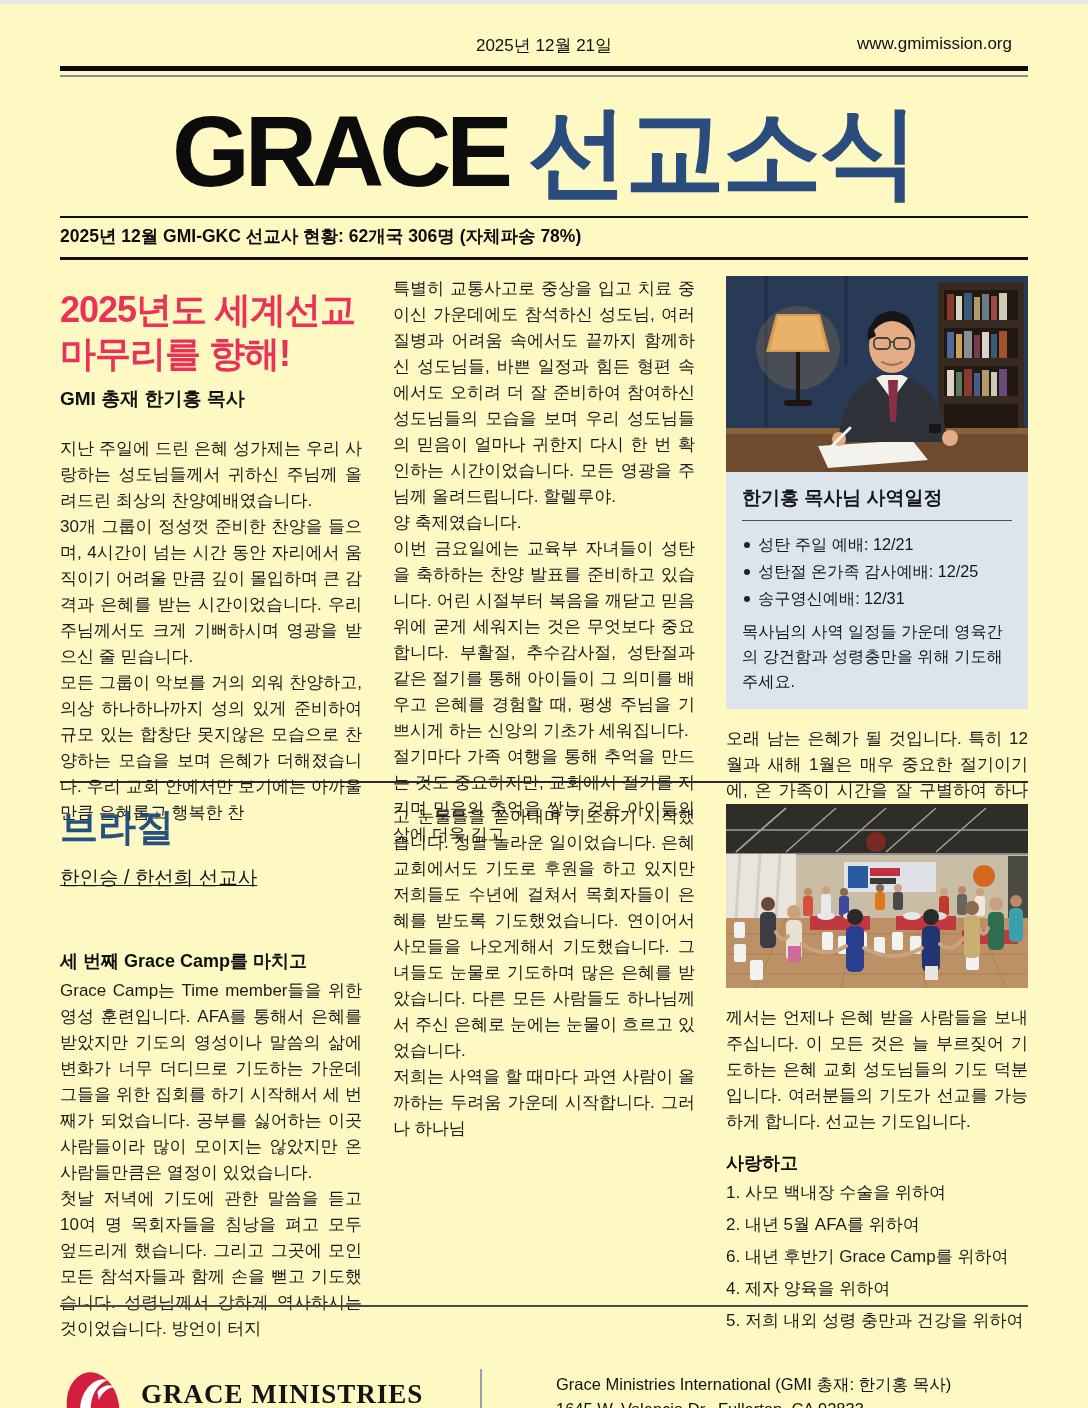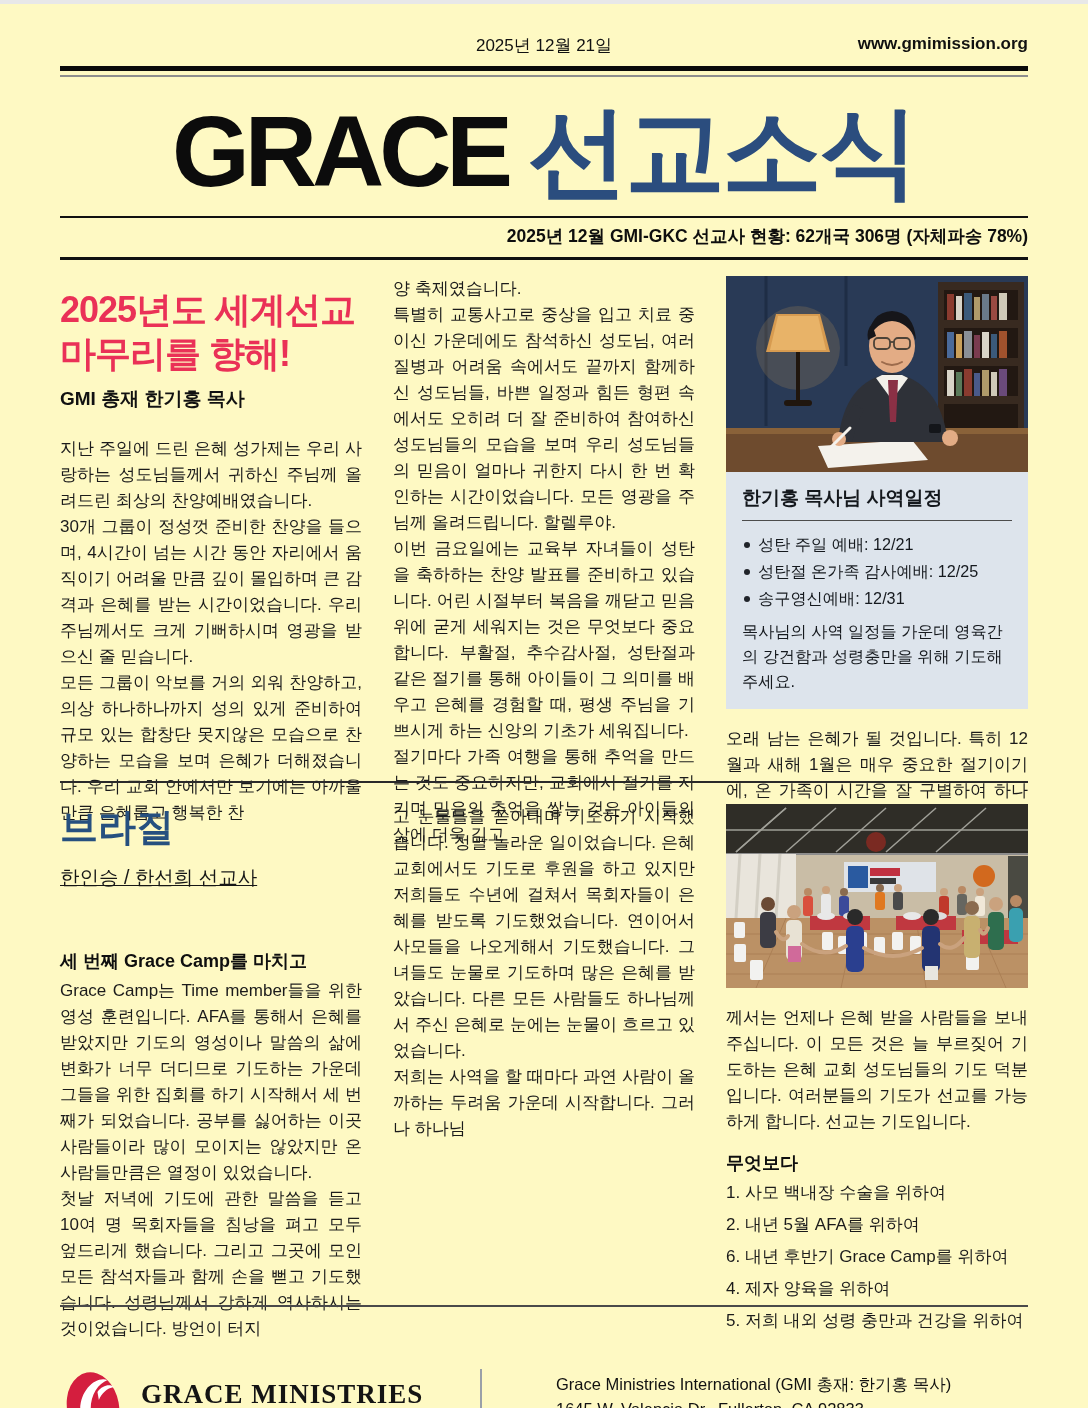--- a/index.html
+++ b/index.html
@@ -4,34 +4,34 @@
 <style>
   html,body{margin:0;padding:0;background:#e8e8e8;}
   .page{
     position:relative;width:1088px;height:1408px;margin:4px auto;background:#fef9c3;
     font-family:"Liberation Sans","DejaVu Sans",sans-serif;color:#1b1b1b;overflow:hidden;
   }
   .abs{position:absolute;left:60px;right:60px;}
   
   .topbar{top:30px;height:26px;font-size:17px;color:#111;}
   .topbar .date{text-align:center;}
-  .topbar .site{position:absolute;right:0;top:0;text-decoration:none;color:#111;font-weight:bold;}
+  .topbar .site{position:absolute;right:16px;top:0;text-decoration:none;color:#111;}
   
   .rule{position:absolute;left:60px;right:60px;}
   .rule-a{top:62px;height:5px;background:#0a0a0a;}
   .rule-b{top:71px;height:2px;background:#8e8e8e;}
   .rule-c{top:212px;height:2px;background:#111;}
   .rule-d{top:253px;height:3px;background:#111;}
   .rule-mid{top:777px;height:2px;background:#2a2a2a;}
   .rule-foot{top:1301px;height:2px;background:#4a4a4a;}
   
   .masthead{top:86px;height:122px;line-height:122px;text-align:center;font-weight:bold;font-size:100px;white-space:nowrap;}
   .mh-en{color:#0c0c0c;letter-spacing:-5px;}
   .mh-ko{color:#2b4d7e;margin-left:20px;letter-spacing:-3px;}
-  .subtitle{top:220px;text-align:right;font-weight:bold;font-size:17.5px;color:#0e0e0e;}
+  .subtitle{top:220px;text-align:left;font-weight:bold;font-size:17.5px;color:#0e0e0e;}
   
   .sec{position:absolute;left:60px;right:60px;display:grid;grid-template-columns:302px 302px 302px;column-gap:31px;align-items:start;}
   .sec1{top:272px;}
   .sec2{top:800px;}
   .headline{font-size:36px;line-height:44px;font-weight:bold;color:#ea3157;letter-spacing:-1px;margin:12px 0 10px;}
   .headline span{display:block;}
   .byline1{font-size:19px;font-weight:bold;margin:0 0 24px;color:#111;}
   .body p{margin:0;font-size:17px;line-height:26px;text-align:justify;color:#1b1b1b;}
   .photo{display:block;width:302px;}
   
@@ -85,22 +85,22 @@
       <div class="byline1">GMI 총재 한기홍 목사</div>
       <div class="body">
           <p>지난 주일에 드린 은혜 성가제는 우리 사랑하는 성도님들께서 귀하신 주님께 올려드린 최상의 찬양예배였습니다.</p>
           <p>30개 그룹이 정성껏 준비한 찬양을 들으며, 4시간이 넘는 시간 동안 자리에서 움직이기 어려울 만큼 깊이 몰입하며 큰 감격과 은혜를 받는 시간이었습니다. 우리 주님께서도 크게 기뻐하시며 영광을 받으신 줄 믿습니다.</p>
           <p>모든 그룹이 악보를 거의 외워 찬양하고, 의상 하나하나까지 성의 있게 준비하여 규모 있는 합창단 못지않은 모습으로 찬양하는 모습을 보며 은혜가 더해졌습니다. 우리 교회 안에서만 보기에는 아까울 만큼 은혜롭고 행복한 찬</p>
         </div>
     </div>
 
     <div class="col">
       <div class="body">
+          <p>특별히 교통사고로 중상을 입고 치료 중이신 가운데에도 참석하신 성도님, 여러 질병과 어려움 속에서도 끝까지 함께하신 성도님들, 바쁜 일정과 힘든 형편 속에서도 오히려 더 잘 준비하여 참여하신 성도님들의 모습을 보며 우리 성도님들의 믿음이 얼마나 귀한지 다시 한 번 확인하는 시간이었습니다. 모든 영광을 주님께 올려드립니다. 할렐루야.</p>
           <p>양 축제였습니다.</p>
-          <p>특별히 교통사고로 중상을 입고 치료 중이신 가운데에도 참석하신 성도님, 여러 질병과 어려움 속에서도 끝까지 함께하신 성도님들, 바쁜 일정과 힘든 형편 속에서도 오히려 더 잘 준비하여 참여하신 성도님들의 모습을 보며 우리 성도님들의 믿음이 얼마나 귀한지 다시 한 번 확인하는 시간이었습니다. 모든 영광을 주님께 올려드립니다. 할렐루야.</p>
           <p>이번 금요일에는 교육부 자녀들이 성탄을 축하하는 찬양 발표를 준비하고 있습니다. 어린 시절부터 복음을 깨닫고 믿음 위에 굳게 세워지는 것은 무엇보다 중요합니다. 부활절, 추수감사절, 성탄절과 같은 절기를 통해 아이들이 그 의미를 배우고 은혜를 경험할 때, 평생 주님을 기쁘시게 하는 신앙의 기초가 세워집니다.</p>
           <p>절기마다 가족 여행을 통해 추억을 만드는 것도 중요하지만, 교회에서 절기를 지키며 믿음의 추억을 쌓는 것은 아이들의 삶에 더욱 깊고</p>
         </div>
     </div>
 
     <div class="col">
 
       <svg class="photo" width="302" height="196" viewBox="0 0 302 196" xmlns="http://www.w3.org/2000/svg">
         <rect width="302" height="196" fill="#263650"></rect>
         <rect x="0" y="0" width="302" height="196" fill="#2c3e5b" opacity="0.5"></rect>
@@ -335,21 +335,21 @@
           <path d="M76,140 Q98,156 120,142" stroke="#caa27e" stroke-width="4" fill="none" stroke-linecap="round"></path>
           <path d="M138,144 Q167,160 196,144" stroke="#caa27e" stroke-width="4" fill="none" stroke-linecap="round"></path>
           <path d="M214,140 Q226,150 238,134" stroke="#caa27e" stroke-width="4" fill="none" stroke-linecap="round"></path>
           <path d="M254,126 Q258,134 262,124" stroke="#caa27e" stroke-width="4" fill="none" stroke-linecap="round"></path>
         </g>
       </svg>
 
       <div class="body after-photo">
         <p>께서는 언제나 은혜 받을 사람들을 보내주십니다. 이 모든 것은 늘 부르짖어 기도하는 은혜 교회 성도님들의 기도 덕분입니다. 여러분들의 기도가 선교를 가능하게 합니다. 선교는 기도입니다.</p>
       </div>
-      <h3 class="prayer-title">무엇보다</h3>
+      <h3 class="prayer-title">사랑하고</h3>
       <div class="prayer-list">
           <p>1. 사모 백내장 수술을 위하여</p>
           <p>2. 내년 5월 AFA를 위하여</p>
           <p>6. 내년 후반기 Grace Camp를 위하여</p>
           <p>4. 제자 양육을 위하여</p>
           <p>5. 저희 내외 성령 충만과 건강을 위하여</p>
         </div>
     </div>
   </section>
 

